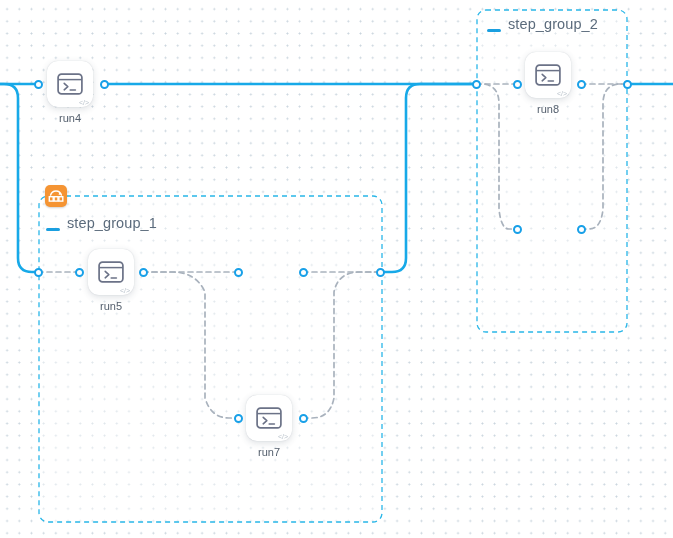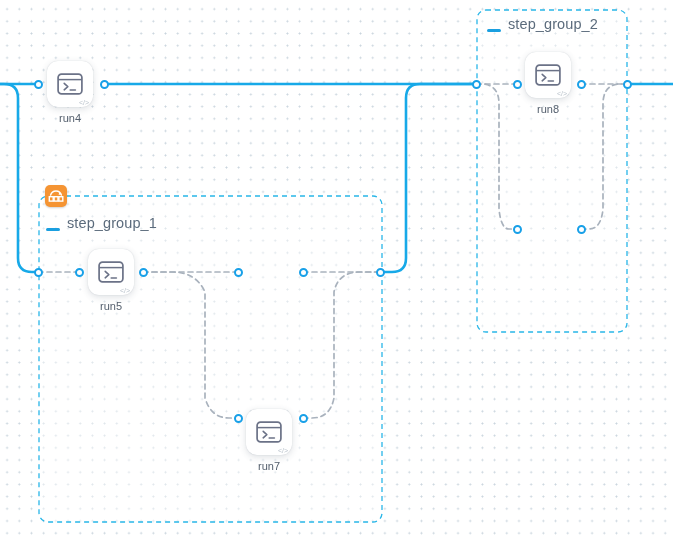--- a/index.html
+++ b/index.html
@@ -197,21 +197,21 @@
         <line x1="1.1" y1="6.6" x2="24.9" y2="6.6" stroke="#6b7287" stroke-width="1.5"></line>
         <path d="M7.2,10.4 L10.8,13.6 L7.2,16.8" fill="none" stroke="#6b7287" stroke-width="1.6" stroke-linecap="round" stroke-linejoin="round"></path>
         <line x1="13.2" y1="17.0" x2="18.4" y2="17.0" stroke="#6b7287" stroke-width="1.6" stroke-linecap="round"></line>
       </svg>
       <span class="node-code">&lt;/&gt;</span>
     </div>
     <div class="node-label">run5</div>
   </div>
 
 
-  <div class="node" style="left:246px; top:409px;">
+  <div class="node" style="left:246px; top:395px;">
     <div class="node-card">
       <svg width="26" height="22" viewBox="0 0 26 22">
         <rect x="1.1" y="1.1" width="23.8" height="19.8" rx="3.4" fill="none" stroke="#6b7287" stroke-width="1.7"></rect>
         <line x1="1.1" y1="6.6" x2="24.9" y2="6.6" stroke="#6b7287" stroke-width="1.5"></line>
         <path d="M7.2,10.4 L10.8,13.6 L7.2,16.8" fill="none" stroke="#6b7287" stroke-width="1.6" stroke-linecap="round" stroke-linejoin="round"></path>
         <line x1="13.2" y1="17.0" x2="18.4" y2="17.0" stroke="#6b7287" stroke-width="1.6" stroke-linecap="round"></line>
       </svg>
       <span class="node-code">&lt;/&gt;</span>
     </div>
     <div class="node-label">run7</div>

